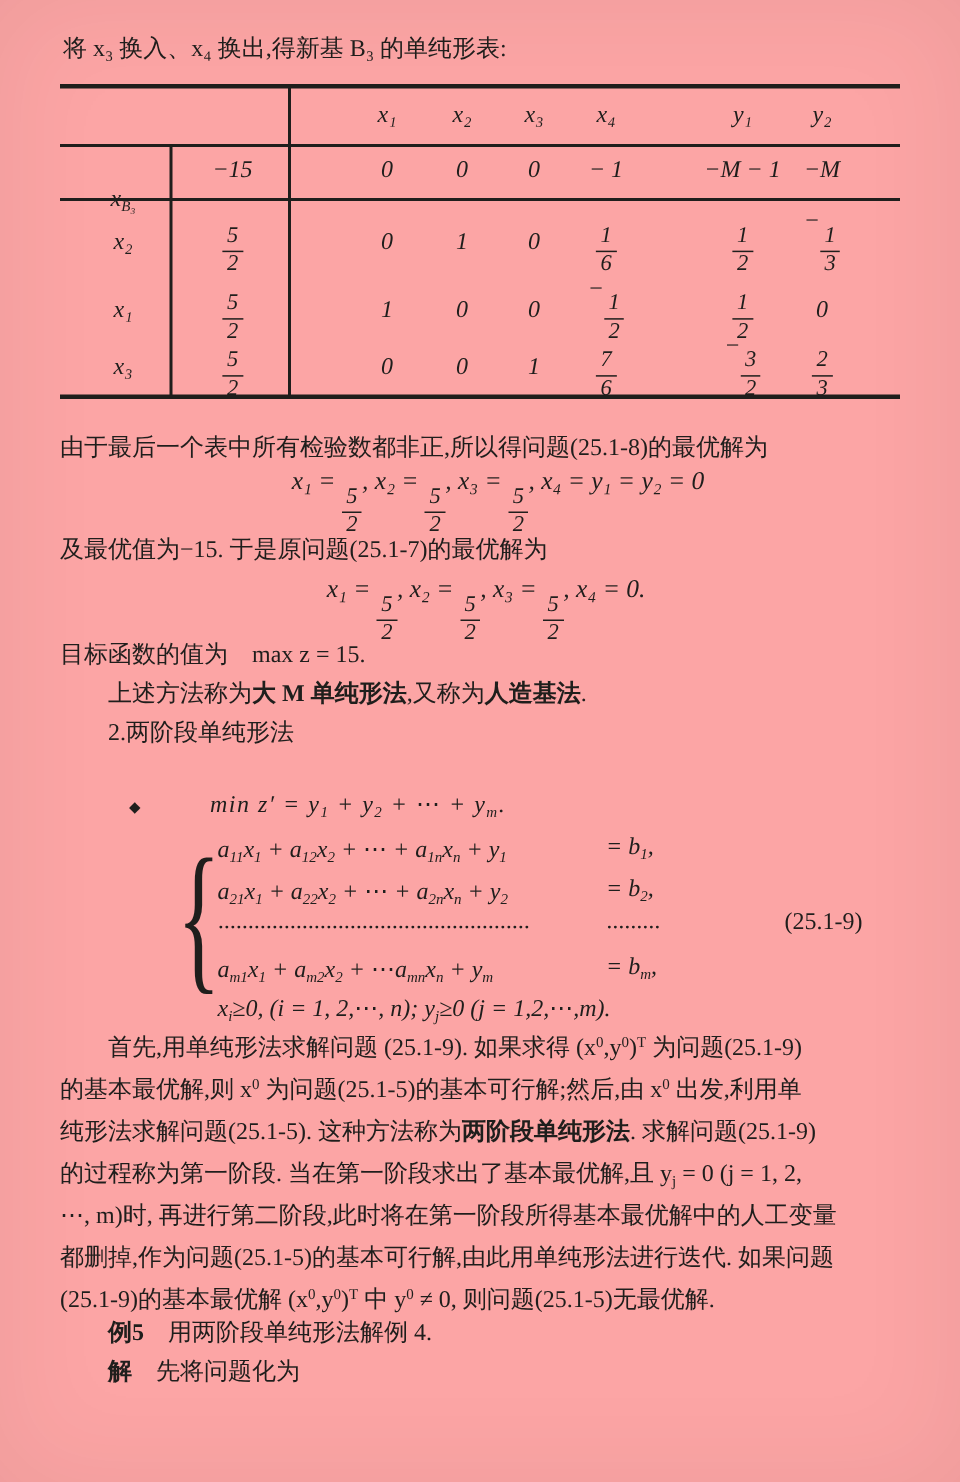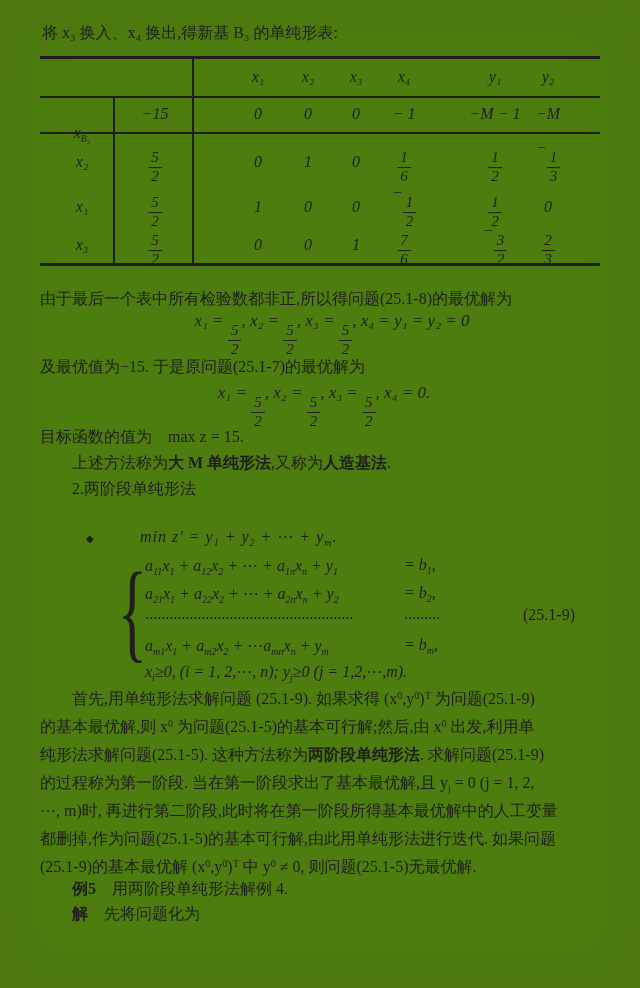--- a/index.html
+++ b/index.html
@@ -1,18 +1,18 @@
 <!DOCTYPE html>
 <html><head>
 <meta charset="utf-8">
 <style>
   html,body{margin:0;padding:0;background:#d8d6d0;}
   .page{
     position:relative;width:640px;height:988px;overflow:hidden;
-    background:#4d7c0f;color:#1f1e1c;
+    background:#fca5a5;color:#1f1e1c;
     font-family:"Liberation Serif","DejaVu Serif","DejaVu Sans",serif;
     box-shadow:inset 0 0 70px rgba(60,55,40,.08);
   }
   .line{position:absolute;white-space:nowrap;font-size:16px;line-height:22px;}
   b{font-weight:bold;}
   sub{font-size:10px;vertical-align:-0.35em;line-height:0;}
   sup{font-size:10px;vertical-align:0.5em;line-height:0;}
   .math{font-style:italic;}
   .frac{display:inline-flex;flex-direction:column;align-items:center;
         vertical-align:-0.62em;line-height:1.05;font-size:15px;font-style:italic;}

